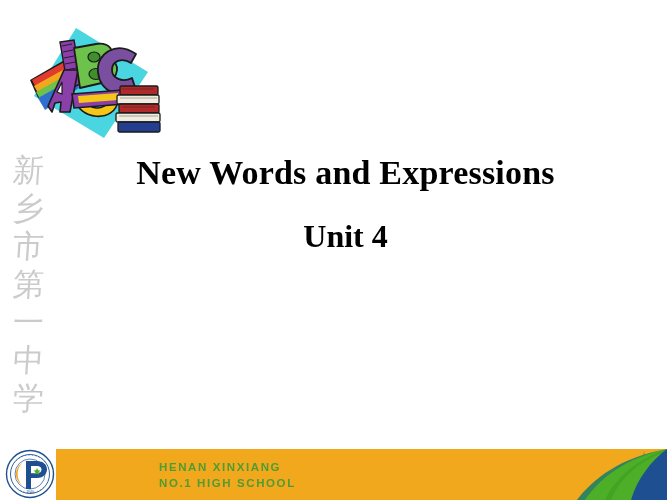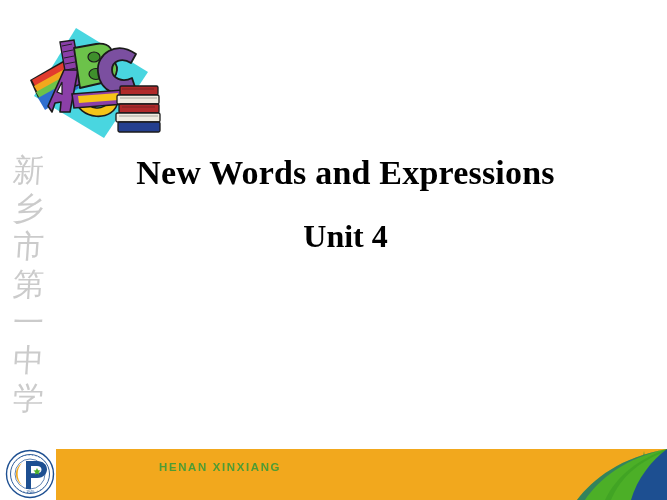--- a/index.html
+++ b/index.html
@@ -199,20 +199,21 @@
 
   <div class="title-line" id="title-main">New Words and Expressions</div>
   <div class="title-line" id="title-sub">Unit 4</div>
 
   <div id="footer">
 
     <div id="footer-bar">
 
       <div id="footer-school-en">
         <div>HENAN XINXIANG</div>
+        <div>NO.1 HIGH SCHOOL</div>
       </div>
 
 
       <div id="footer-sparkle">
         <svg viewBox="0 0 56 48" width="56" height="48" xmlns="http://www.w3.org/2000/svg">
           <path d="M20,46 C21.5,34 23,32 34,30 C23,28 21.5,26 20,14 C18.5,26 17,28 6,30 C17,32 18.5,34 20,46 Z" fill="#3f9c2f"></path>
           <path d="M37,22 C38,14 39,12.5 46,11 C39,9.5 38,8 37,0 C36,8 35,9.5 28,11 C35,12.5 36,14 37,22 Z" fill="#3f9c2f"></path>
         </svg>
       </div>
 

